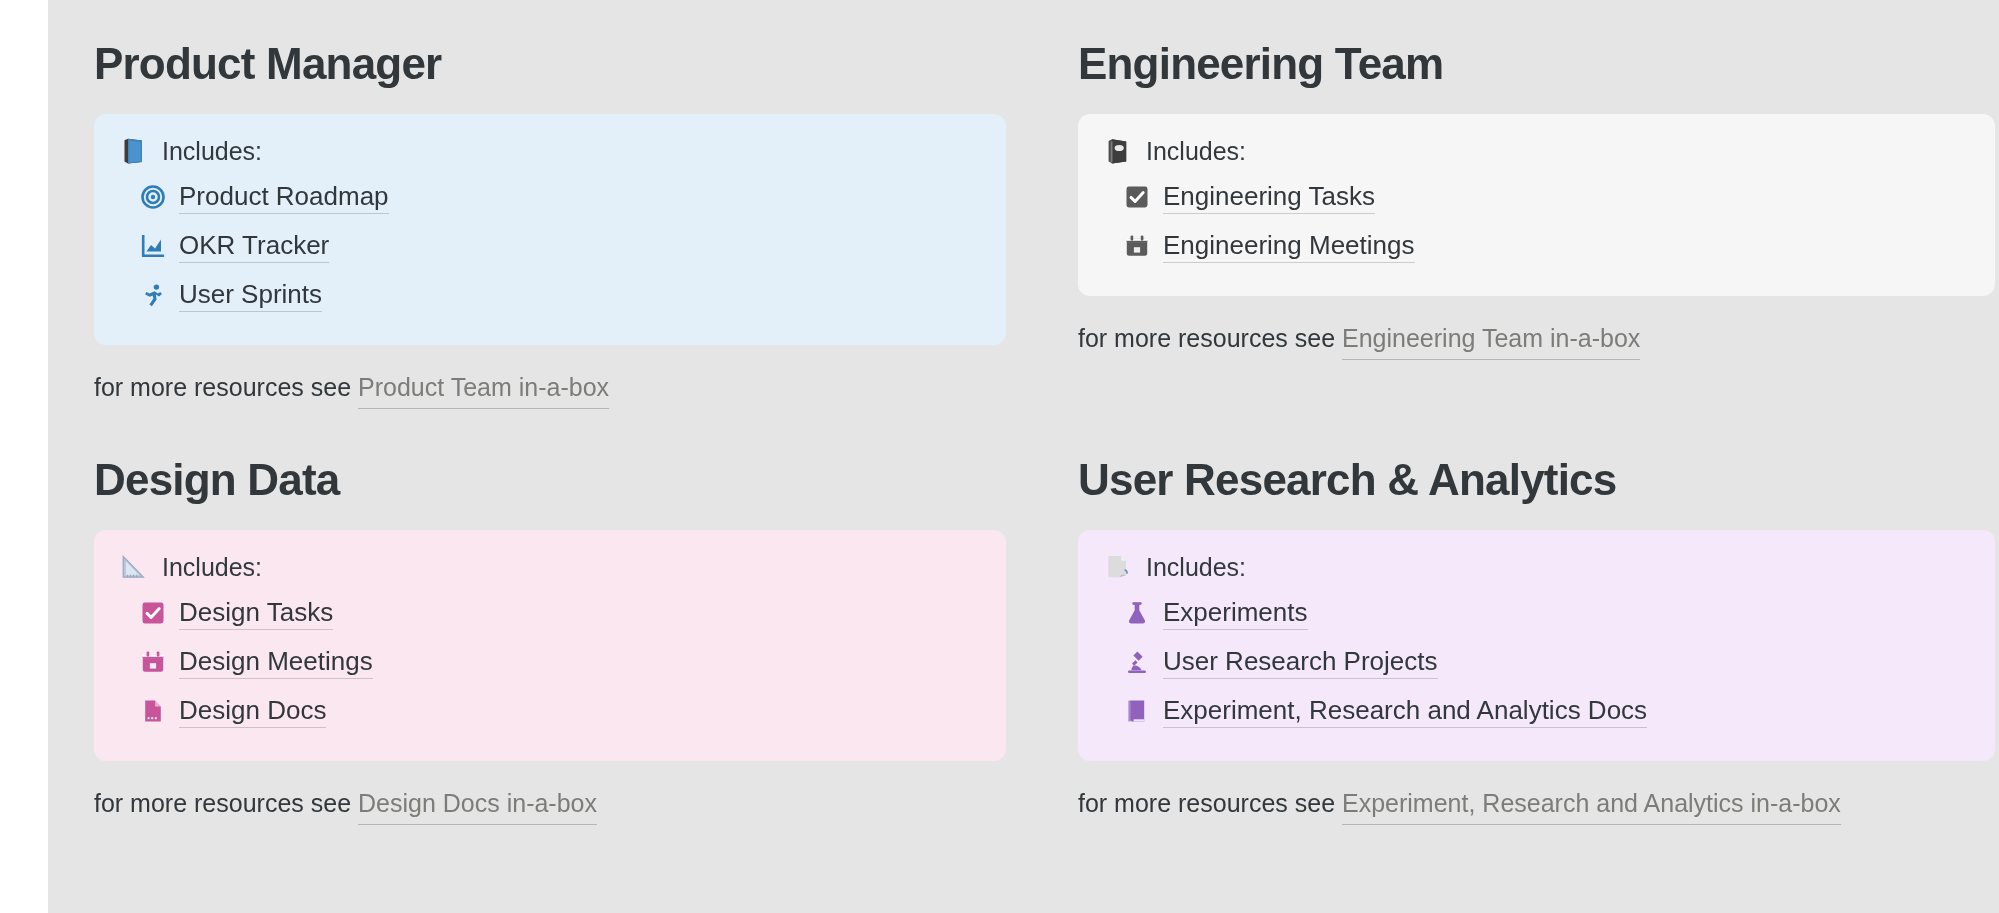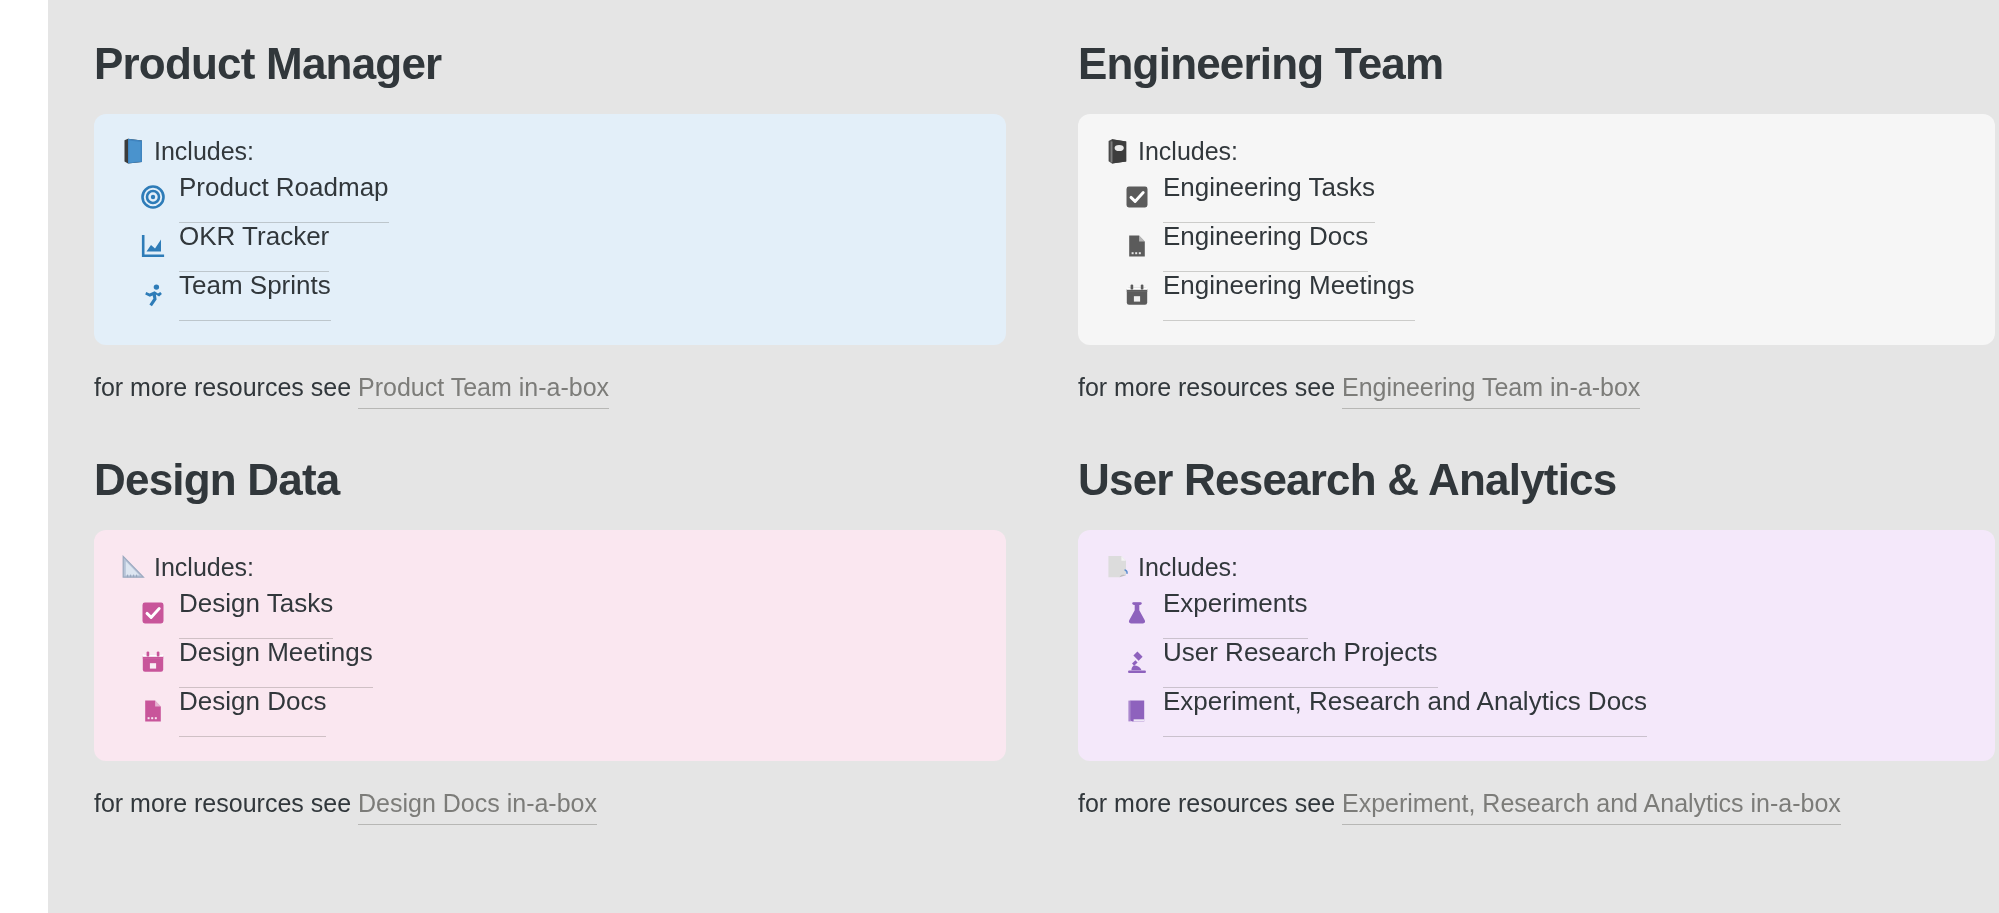--- a/index.html
+++ b/index.html
@@ -45,21 +45,21 @@
 
   .card {
     border-radius: 12px;
     padding: 22px 26px 26px 24px;
     background: #f6f6f6;
   }
 
   .card-head {
     display: flex;
     align-items: flex-end;
-    gap: 6px;
+    gap: 14px;
     margin-bottom: 6px;
   }
 
   .card-emoji {
     width: 30px;
     height: 30px;
     flex: 0 0 30px;
     display: flex;
     align-items: center;
     justify-content: center;
@@ -95,21 +95,21 @@
   }
 
   .item-icon svg { display: block; }
 
   .item-link {
     font-size: 26px;
     color: #31373b;
     line-height: 1.25;
     white-space: nowrap;
     border-bottom: 1.5px solid rgba(55,53,47,0.22);
-    padding-bottom: 19px;
+    padding-bottom: 1px;
     cursor: pointer;
   }
 
   .footnote {
     margin-top: 26px;
     font-size: 25px;
     color: #31373b;
     line-height: 1.3;
     white-space: nowrap;
   }
@@ -168,21 +168,21 @@
               </span>
               <span class="item-link">OKR Tracker</span>
             </li>
             <li class="item">
               <span class="item-icon">
                 <svg width="26" height="26" viewBox="0 0 26 26" xmlns="http://www.w3.org/2000/svg">
                   <circle cx="16.4" cy="5.1" r="2.7" fill="#2e7cb8"></circle>
                   <path d="M14.6 9.2 L9.6 11.6 L6.2 10.1 L5.2 12.6 L9.9 14.7 L12.6 13.4 L13.4 16.6 L9.4 22.6 L11.9 24.2 L16.6 17.6 L15.9 12.6 L19.1 14.4 L21.9 12.1 L20.3 10.1 L17.9 11.6 Z" fill="#2e7cb8"></path>
                 </svg>
               </span>
-              <span class="item-link">Team Sprints</span>
+              <span class="item-link">User Sprints</span>
             </li>
           </ul>
         </div>
         <div class="footnote"><span>for more resources see</span> <span class="flink">Product Team in-a-box</span></div>
       </div>
       <div class="section">
         <div class="section-title">Engineering Team</div>
         <div class="card theme-gray">
           <div class="card-head">
             <span class="card-emoji">
@@ -197,32 +197,20 @@
           </div>
           <ul class="item-list">
             <li class="item">
               <span class="item-icon">
                 <svg width="26" height="26" viewBox="0 0 26 26" xmlns="http://www.w3.org/2000/svg">
                   <rect x="2.5" y="2.5" width="21" height="21" rx="2.4" fill="#5b5b5b"></rect>
                   <path d="M7 13.4 L11.1 17.4 L19.2 8.6" fill="none" stroke="#ffffff" stroke-width="2.9" stroke-linecap="round" stroke-linejoin="round"></path>
                 </svg>
               </span>
               <span class="item-link">Engineering Tasks</span>
-            </li>
-            <li class="item">
-              <span class="item-icon">
-                <svg width="26" height="26" viewBox="0 0 26 26" xmlns="http://www.w3.org/2000/svg">
-                  <path d="M5.2 2.6 H15.1 L20.8 8.4 V23.4 H5.2 Z" fill="#5b5b5b"></path>
-                  <path d="M15.1 2.6 L15.1 8.4 L20.8 8.4 Z" fill="#ffffff" opacity="0.55"></path>
-                  <rect x="7.6" y="19.2" width="2" height="2" fill="#ffffff" opacity="0.85"></rect>
-                  <rect x="11.2" y="19.2" width="2" height="2" fill="#ffffff" opacity="0.85"></rect>
-                  <rect x="14.8" y="19.2" width="2" height="2" fill="#ffffff" opacity="0.85"></rect>
-                </svg>
-              </span>
-              <span class="item-link">Engineering Docs</span>
             </li>
             <li class="item">
               <span class="item-icon">
                 <svg width="26" height="26" viewBox="0 0 26 26" xmlns="http://www.w3.org/2000/svg">
                   <rect x="2.8" y="5.2" width="20.4" height="17.6" rx="2.2" fill="#5b5b5b"></rect>
                   <rect x="2.8" y="5.2" width="20.4" height="4.4" fill="#ffffff"></rect>
                   <rect x="2.8" y="7.8" width="20.4" height="2.1" fill="#5b5b5b"></rect>
                   <rect x="6.6" y="2.4" width="2.6" height="5.2" rx="1.2" fill="#5b5b5b"></rect>
                   <rect x="16.8" y="2.4" width="2.6" height="5.2" rx="1.2" fill="#5b5b5b"></rect>
                   <rect x="9.9" y="14.2" width="6.2" height="5.4" fill="#ffffff" opacity="0.9"></rect>

